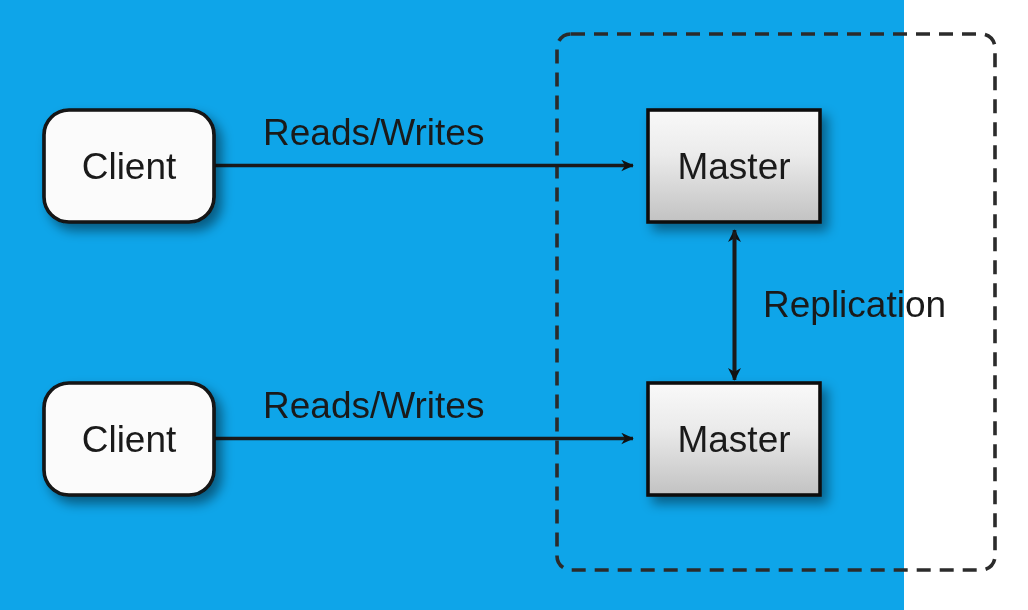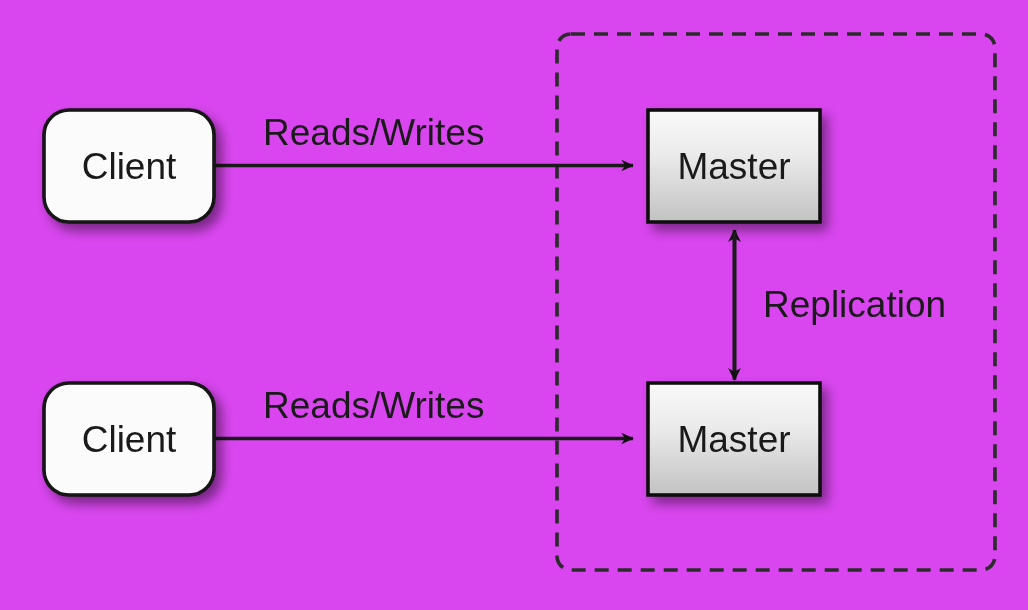--- a/index.html
+++ b/index.html
@@ -8,23 +8,23 @@
     background: #ffffff;
   }
   body {
     width: 1028px;
     height: 610px;
     overflow: hidden;
     font-family: "Liberation Sans", sans-serif;
   }
   #diagram-root {
     position: relative;
-    width: 1028px;
+    width: 904px;
     height: 610px;
-    background: #d946ef;
+    background: #0ea5e9;
   }
   #diagram-svg {
     position: absolute;
     top: 0;
     left: 0;
     width: 1028px;
     height: 610px;
     display: block;
   }
   .node-label {

